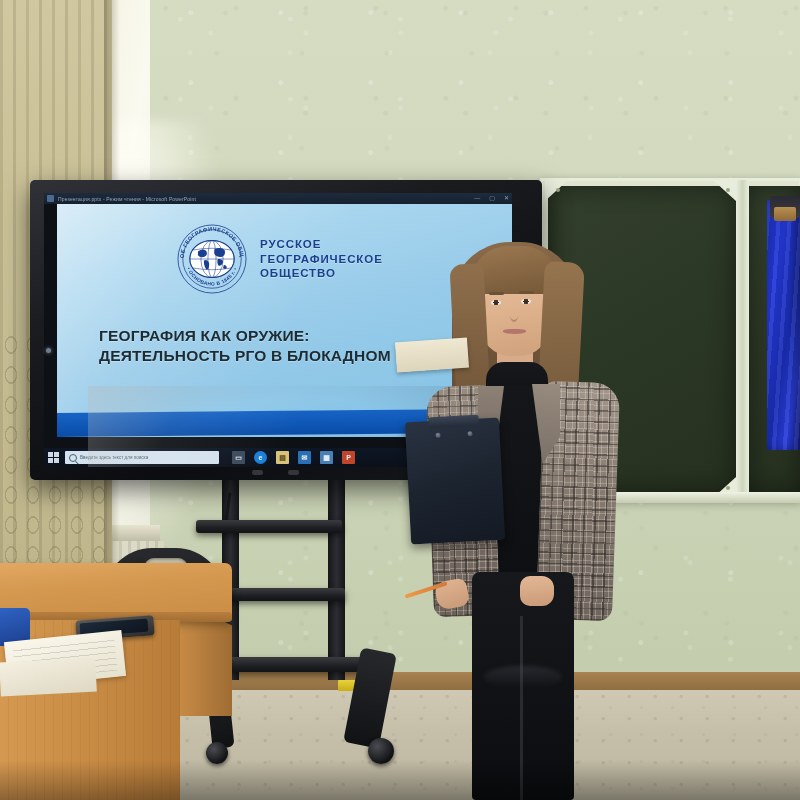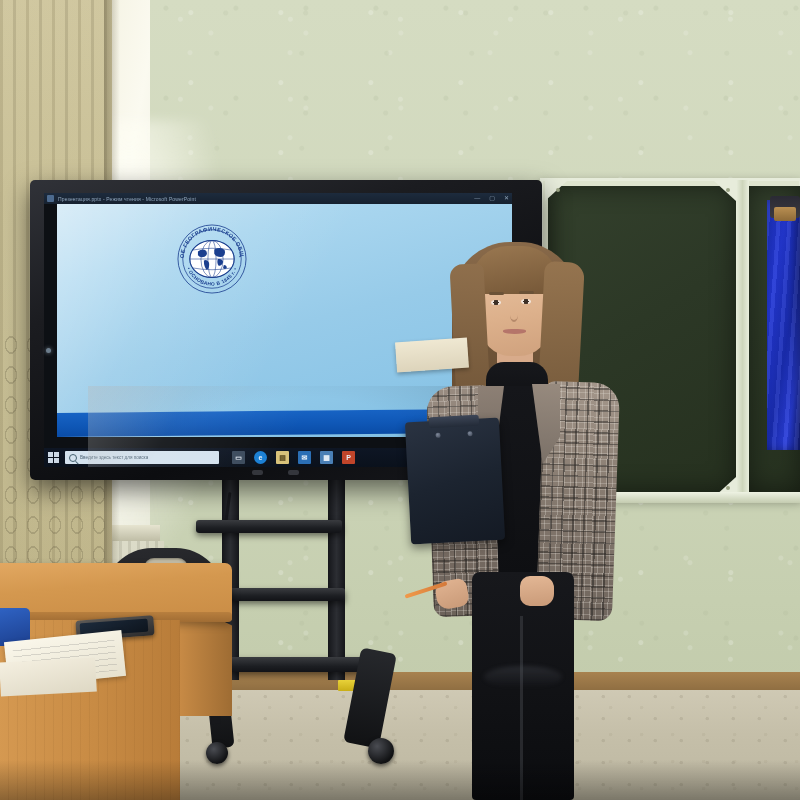--- a/index.html
+++ b/index.html
@@ -352,23 +352,30 @@
                 </g>
                 <g fill="#1b3f8f">
                   <path d="M31 40 q6 -5 11 -1 q3 5 -2 8 q-6 2 -9 -2 z"></path>
                   <path d="M39 52 q5 -2 7 3 q1 7 -3 10 q-4 -4 -4 -13 z"></path>
                   <path d="M53 37 q9 -4 14 1 q2 6 -3 9 q-8 1 -11 -4 z"></path>
                   <path d="M58 50 q6 -1 7 4 q-2 6 -6 5 q-3 -4 -1 -9 z"></path>
                   <path d="M66 58 q4 0 4 4 q-3 3 -5 0 z"></path>
                 </g>
               </svg>
             </div>
+            <div class="logo-text">
+              <div>РУССКОЕ</div>
+              <div>ГЕОГРАФИЧЕСКОЕ</div>
+              <div>ОБЩЕСТВО</div>
+            </div>
           </div>
 
           <div class="slide-title">
+            <div>ГЕОГРАФИЯ КАК ОРУЖИЕ:</div>
+            <div>ДЕЯТЕЛЬНОСТЬ РГО В БЛОКАДНОМ</div>
           </div>
 
           <div class="slide-band2"></div>
           <div class="slide-band"></div>
         </div>
       </div>
 
       <div class="taskbar">
         <span class="tb-start">
             <i></i>

